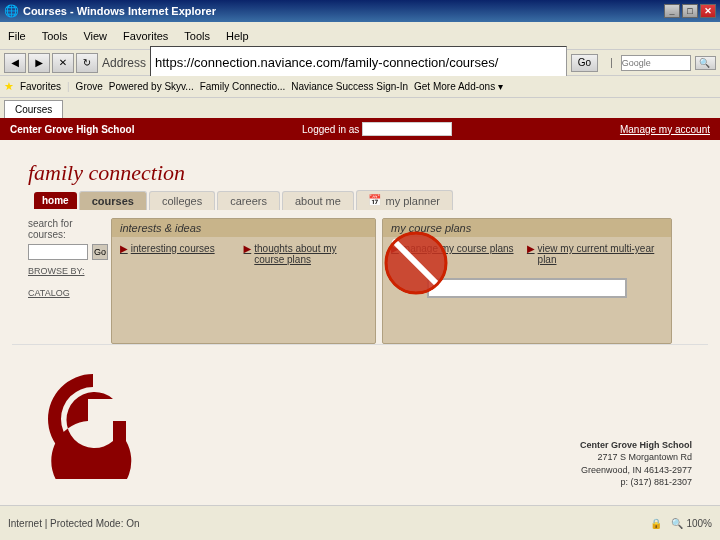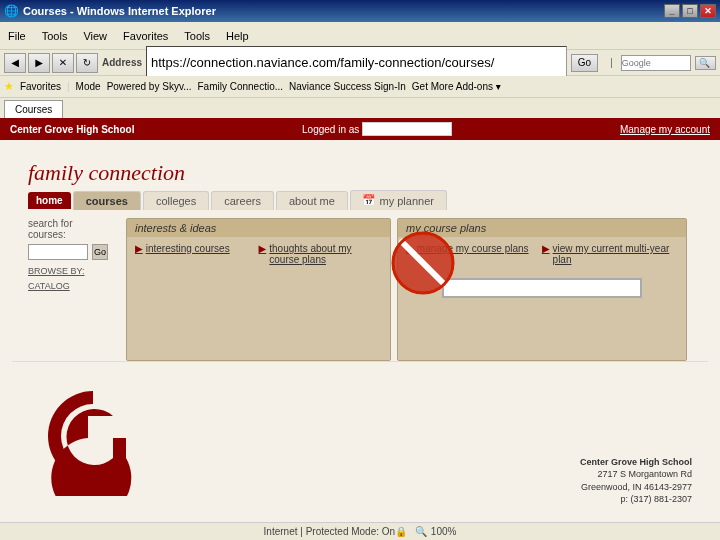--- a/index.html
+++ b/index.html
@@ -174,20 +174,21 @@
       margin-bottom: 8px;
     }
     .tab-home {
       background: #8B0000;
       color: white;
       padding: 3px 8px;
       font-size: 10px;
       border-radius: 3px 3px 0 0;
       cursor: pointer;
       font-weight: bold;
+      margin-left: 6px;
     }
     .tab-item {
       padding: 3px 12px;
       font-size: 11px;
       color: #555;
       cursor: pointer;
       border: 1px solid #ccc;
       border-bottom: none;
       background: #e8e0d0;
       border-radius: 3px 3px 0 0;
@@ -197,21 +198,21 @@
       background: #c8b89a;
       font-weight: bold;
       color: #333;
     }
     .tab-planner { display: flex; align-items: center; gap: 3px; }
 
     .content-row {
       display: flex;
       flex: 1;
       padding: 0 16px;
-      gap: 18px;
+      gap: 3px;
     }
 
     .sidebar {
       width: 80px;
       font-size: 10px;
     }
     .sidebar-label {
       color: #555;
       font-size: 10px;
       margin-bottom: 4px;
@@ -220,21 +221,21 @@
       width: 60px;
       height: 16px;
       border: 1px solid #999;
       font-size: 9px;
     }
     .sidebar-links {
       margin-top: 6px;
       font-size: 9px;
       color: #666;
     }
-    .sidebar-link { cursor: pointer; color: #555; text-decoration: underline; margin-bottom: 5px; }
+    .sidebar-link { cursor: pointer; color: #555; text-decoration: underline; margin-bottom: 12px; }
 
     .main-panels {
       flex: 1;
       display: flex;
       gap: 6px;
     }
 
     .panel {
       background: #d4c5a9;
       border: 1px solid #b0a080;
@@ -289,24 +290,24 @@
 
     .school-info {
       text-align: right;
       font-size: 9px;
       color: #333;
       line-height: 1.4;
     }
 
     .bottom-bar {
       background: #ECE9D8;
-      height: 18px;
-      display: flex;
-      align-items: center;
-      justify-content: center;
+      height: 35px;
+      display: flex;
+      align-items: center;
+      justify-content: space-between;
       padding: 0 8px;
       border-top: 1px solid #ccc;
       font-size: 10px;
     }
     .status-bar-left { color: #444; }
     .status-bar-right { display: flex; align-items: center; gap: 8px; color: #444; }
 
     
     .cg-logo {
       width: 120px;
@@ -363,33 +364,33 @@
     <span class="menu-item">Help</span>
   </div>
 
   <div class="address-bar">
     <div class="nav-btns">
       <div class="nav-btn">◀</div>
       <div class="nav-btn">▶</div>
       <div class="nav-btn">✕</div>
       <div class="nav-btn">↻</div>
     </div>
-    <span style="font-size:10px;color:#444;font-weight:bold;">Address</span>
+    <span style="font-size:12px;color:#444;">Address</span>
     <input class="address-input" type="text" value="https://connection.naviance.com/family-connection/courses/" style="">
     <button class="go-btn">Go</button>
     <span style="margin-left:8px;font-size:10px;color:#666;">|</span>
     <input style="width: 70px; height: 16px; font-size: 9px; border: 1px solid rgb(153, 153, 153); margin-left: 4px;" type="text" placeholder="Google">
     <button style="padding:1px 4px;font-size:9px;background:linear-gradient(to bottom,#f0f0f0,#d0d0d0);border:1px solid #999;">🔍</button>
   </div>
 
   <div class="favorites-bar">
     <span class="fav-star">★</span>
     <span class="fav-item">Favorites</span>
     <span style="color:#ccc;">|</span>
-    <span class="fav-item">Mode</span>
+    <span class="fav-item">Grove</span>
     <span class="fav-item">Powered by Skyv...</span>
     <span class="fav-item">Family Connectio...</span>
     <span class="fav-item">Naviance Success Sign-In</span>
     <span class="fav-item">Get More Add-ons ▾</span>
   </div>
 
   <div class="browser-tabs">
     <div class="browser-tab active">Courses</div>
   </div>
 

